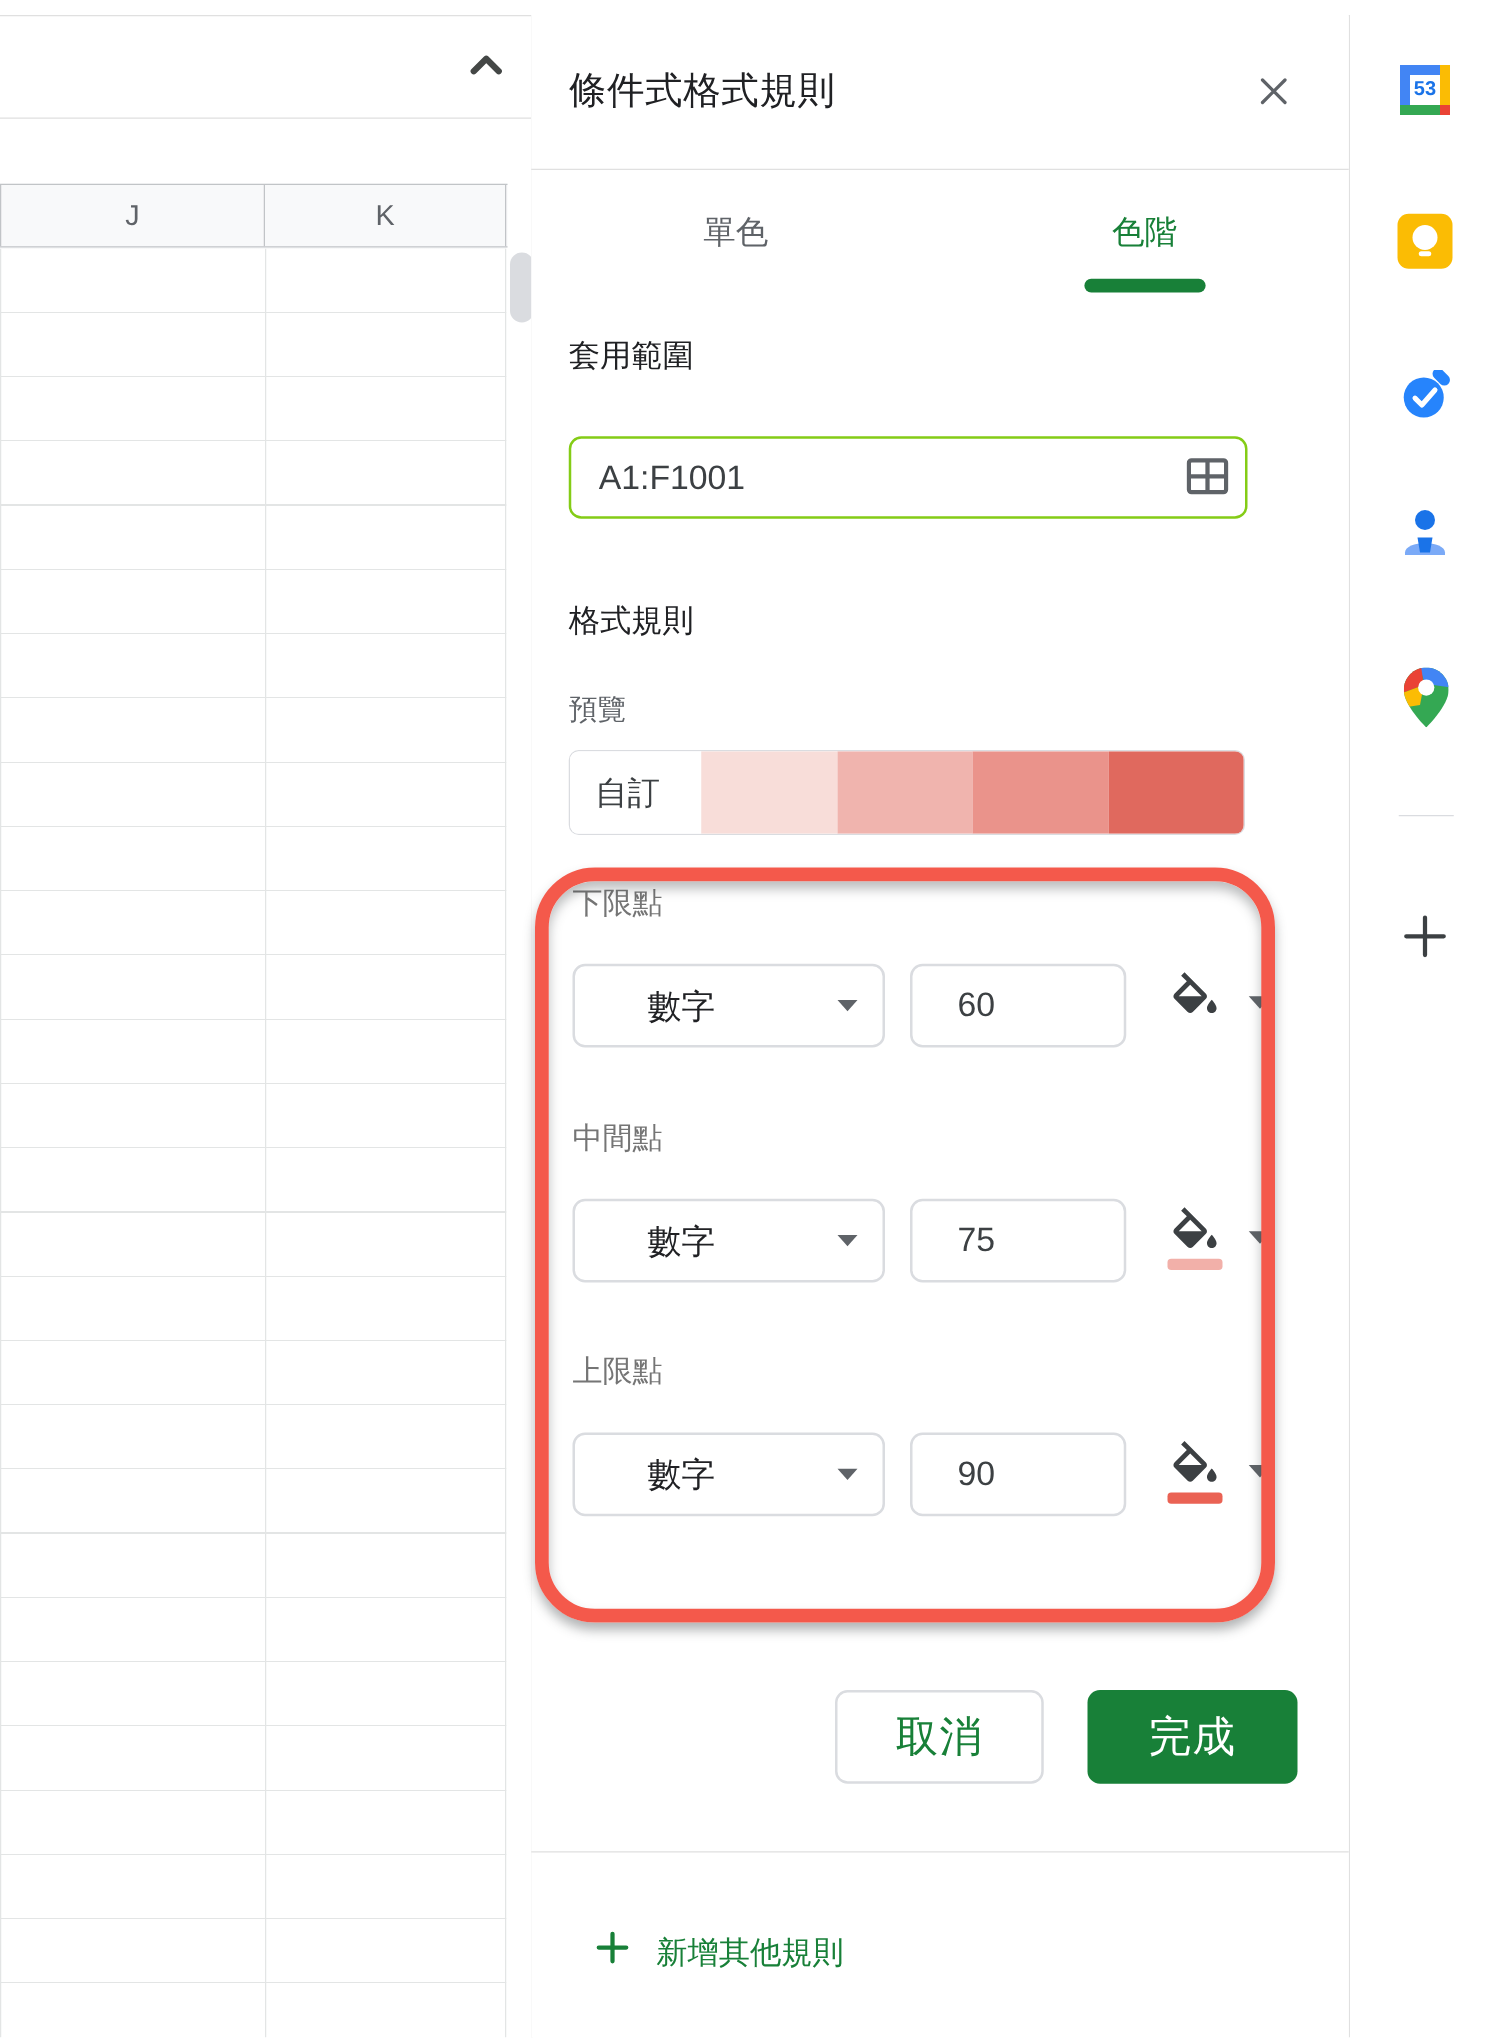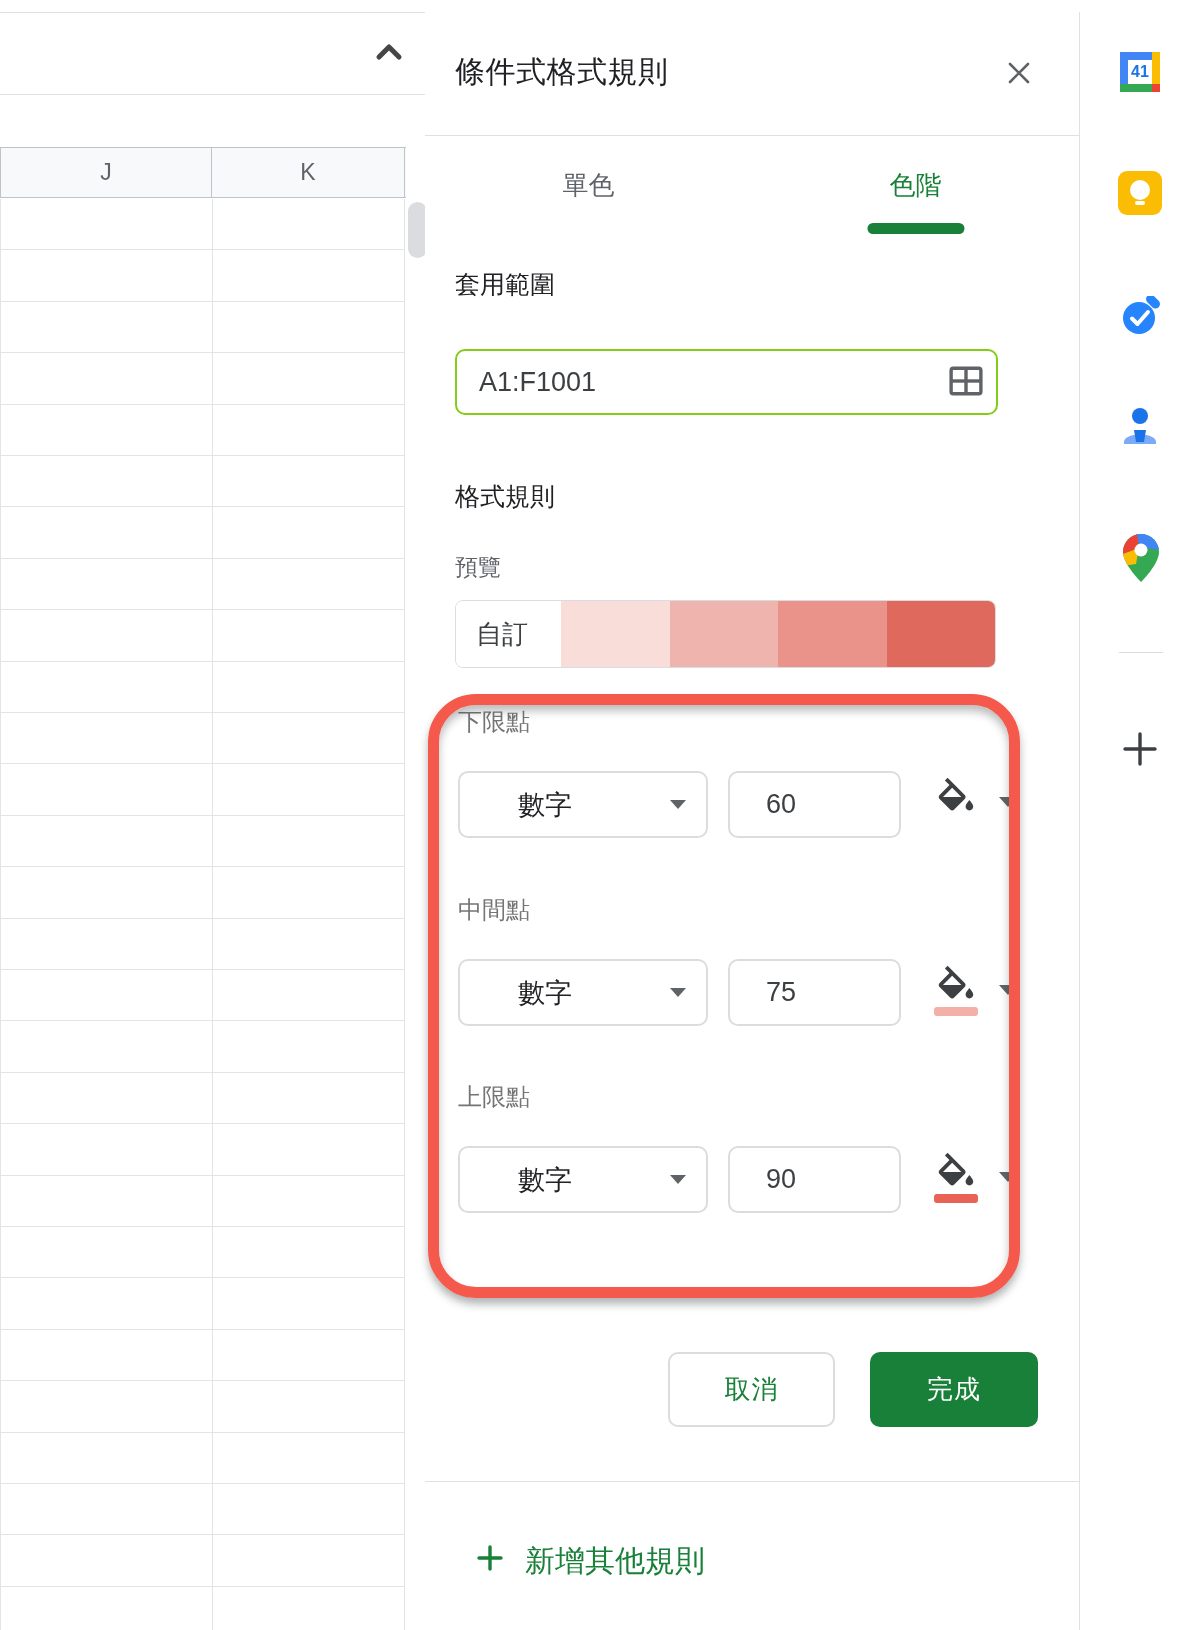--- a/index.html
+++ b/index.html
@@ -51,25 +51,25 @@
   .caret { width:0; height:0; border-left:8px solid transparent; border-right:8px solid transparent; border-top:9px solid #5f6368; margin-right:20px; }
   .value-input { position:absolute; left:270px; top:0; width:173px; height:67px; border:2px solid #dadce0; border-radius:10px; background:#fff; font-family:"Liberation Sans",sans-serif; font-size:27px; color:#3c4043; padding-left:36px; outline:none; }
   .bucket-group { position:absolute; left:475px; top:6px; width:110px; height:60px; border:none; background:transparent; cursor:pointer; }
   .bucket-svg { position:absolute; left:0; top:0; }
   .bucket-colorbar { position:absolute; left:1px; top:42px; width:44px; height:9px; border-radius:3px; }
   .bucket-caret { position:absolute; left:66px; top:20px; width:0; height:0; border-left:9px solid transparent; border-right:9px solid transparent; border-top:10px solid #5f6368; }
 
   .red-annotation { position:absolute; left:3px; top:694px; width:592px; height:604px; border:11px solid #f4594b; border-radius:48px; pointer-events:none;
     box-shadow:0 6px 9px rgba(60,64,67,.40), inset 0 6px 9px rgba(60,64,67,.35); }
 
-  .btn { position:absolute; top:1352px; height:75px; border-radius:10px; font-family:"Liberation Sans",sans-serif; font-size:26px; font-weight:500; cursor:pointer; letter-spacing:1px; }
+  .btn { position:absolute; top:1352px; height:75px; border-radius:10px; font-family:"Liberation Sans",sans-serif; font-size:34px; font-weight:500; cursor:pointer; letter-spacing:1px; }
   .btn-cancel { left:243px; width:167px; background:#fff; border:2px solid #dadce0; color:#188038; }
   .btn-done { left:445px; width:168px; background:#188038; border:none; color:#fff; }
 
-  .add-rule { position:absolute; left:50px; top:1538px; height:46px; display:flex; align-items:center; gap:20px; border:none; background:transparent; cursor:pointer; color:#188038; font-family:"Liberation Sans",sans-serif; font-size:30px; font-weight:500; }
+  .add-rule { position:absolute; left:50px; top:1538px; height:46px; display:flex; align-items:center; gap:20px; border:none; background:transparent; cursor:pointer; color:#188038; font-family:"Liberation Sans",sans-serif; font-size:25px; font-weight:500; }
 
   
   .side-rail { position:absolute; left:1080px; top:0; width:120px; height:1630px; background:#fff; }
   .rail-btn { position:absolute; border:none; background:transparent; cursor:pointer; padding:0; }
 
   
   .cal { width:40px; height:40px; position:relative; }
   .cal div { position:absolute; }
   .cal .c-top { left:0; top:0; width:32px; height:8px; background:#4285f4; }
   .cal .c-left { left:0; top:0; width:8px; height:32px; background:#4285f4; }
@@ -227,21 +227,21 @@
 </aside>
 
 <aside class="side-rail">
   <button class="rail-btn" style="left:40px;top:52px;">
     <span class="cal" style="display:block;">
       <div class="c-top"></div>
         <div class="c-left"></div>
         <div class="c-right"></div>
         <div class="c-bottom"></div>
         <div class="c-corner"></div>
-      <div class="c-center">41</div>
+      <div class="c-center">53</div>
     </span>
   </button>
 
   <button class="rail-btn" style="left:38px;top:171px;">
     <span class="keep" style="display:block;">
       <span class="bulb"></span>
         <span class="base"></span>
     </span>
   </button>
 

